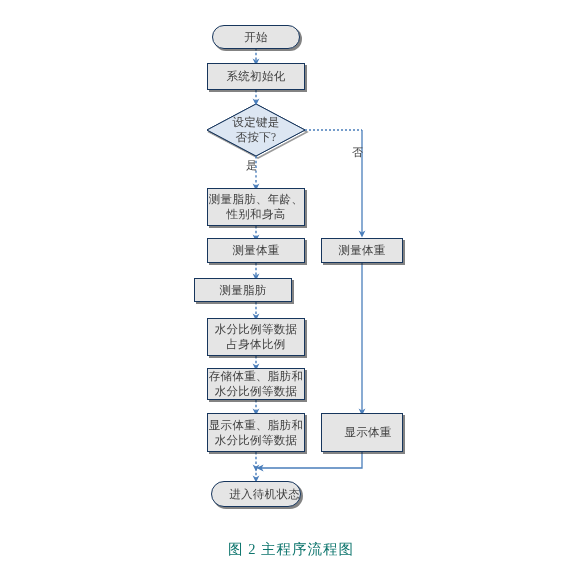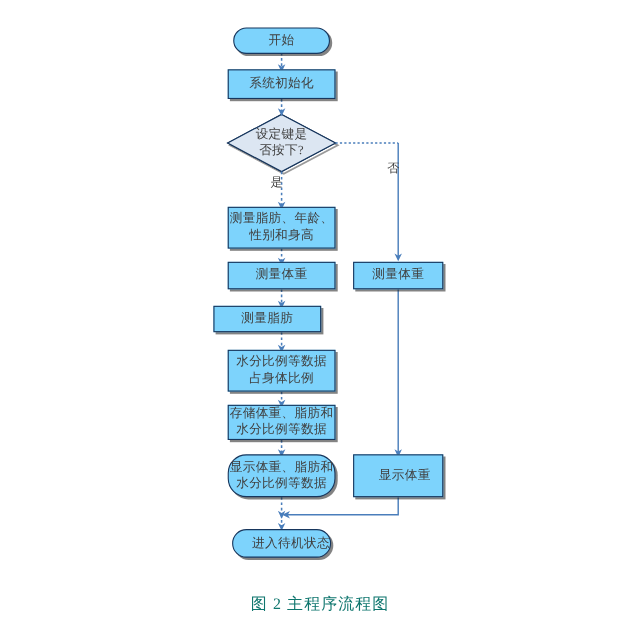--- a/index.html
+++ b/index.html
@@ -22,21 +22,21 @@
   }
   .svg-layer {
     position: absolute;
     left: 0; top: 0;
     width: 582px;
     height: 583px;
   }
   .node {
     position: absolute;
     box-sizing: border-box;
-    background: #7dd3fc;
+    background: #e5e5e5;
     border: 1px solid #17365d;
     color: #404040;
     display: flex;
     align-items: center;
     justify-content: center;
     text-align: center;
     font-size: 11.5px;
     line-height: 1.28;
     letter-spacing: 0.3px;
     box-shadow: 2px 2px 0 0 rgba(30,30,30,0.55);
@@ -154,21 +154,21 @@
   <div class="node" style="left:207px; top:318px; width:98px; height:38px;">
     <span>水分比例等数据
 占身体比例</span>
   </div>
 
   <div class="node" style="left:207px; top:368px; width:98px; height:32px;">
     <span>存储体重、脂肪和
 水分比例等数据</span>
   </div>
 
-  <div class="node" style="left:207px; top:413px; width:98px; height:39px;border-radius:17px;">
+  <div class="node" style="left:207px; top:413px; width:98px; height:39px;">
     <span>显示体重、脂肪和
 水分比例等数据</span>
   </div>
 
   <div class="node" style="left:321px; top:413px; width:82px; height:39px;padding-left:12px;">
     <span>显示体重</span>
   </div>
 
   <div class="node terminal" style="left:211px; top:481px; width:90px; height:26px;justify-content:flex-end;">
     <span>进入待机状态</span>

